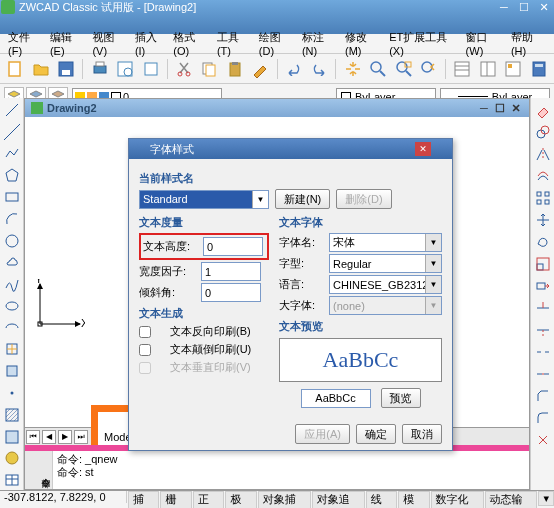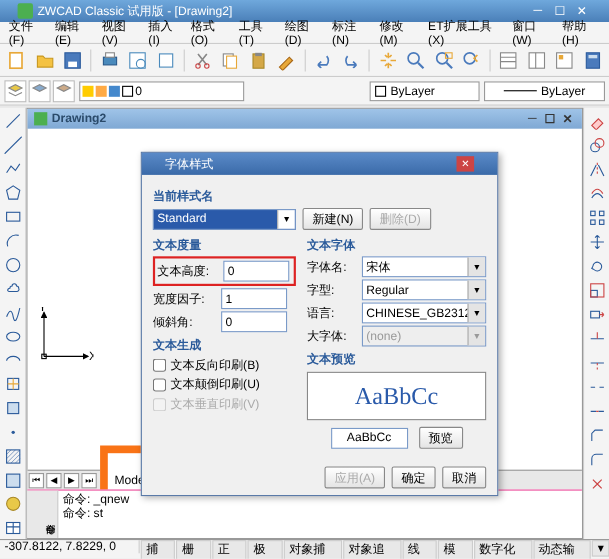--- a/index.html
+++ b/index.html
@@ -1,17 +1,17 @@
 <!DOCTYPE html>
 <html><head>
 <meta charset="utf-8">
 <style>
 *{box-sizing:border-box;margin:0;padding:0;font-family:"Microsoft YaHei",SimSun,sans-serif;font-size:11px}
 body{width:554px;height:508px;background:#e8e8e8;overflow:hidden;position:relative}
-.titlebar{height:20px;background:linear-gradient(#6fa8dc,#4a7fb8);display:flex;align-items:center;padding:0 16px;color:#fff}
+.titlebar{height:34px;background:linear-gradient(#6fa8dc,#4a7fb8);display:flex;align-items:flex-start;padding:0 1px;color:#fff}
 .titlebar .logo{width:14px;height:14px;background:#4caf50;border-radius:2px;margin-right:4px}
 .titlebar .title{flex:1}
 .titlebar .winbtn{width:18px;height:14px;margin-left:2px;display:flex;align-items:center;justify-content:center;cursor:pointer}
 .menubar{height:20px;background:#f4f4f4;display:flex;align-items:center;padding:0 4px;border-bottom:1px solid #ccc}
 .menubar span{padding:2px 4px;cursor:pointer}
 .toolbar{height:30px;background:#f4f4f4;display:flex;align-items:center;padding:2px 4px;border-bottom:1px solid #ccc;gap:3px}
 .tbtn{width:24px;height:24px;display:flex;align-items:center;justify-content:center;border:1px solid transparent;border-radius:2px;cursor:pointer}
 .tsep{width:1px;height:20px;background:#ccc;margin:0 2px}
 .toolbar2{height:26px;background:#f4f4f4;display:flex;align-items:center;padding:2px 4px;border-bottom:1px solid #ccc;gap:4px}
 .layer-icons{display:flex;gap:2px}
@@ -28,21 +28,21 @@
 .canvas-area{flex:1;background:#fff;position:relative;border:1px solid #999}
 .doc-title{position:absolute;top:0;left:0;right:0;height:18px;background:linear-gradient(#9fc4e8,#7fa8d4);display:flex;align-items:center;padding:0 6px;color:#2a4a6a;font-weight:bold}
 .doc-title .di{width:12px;height:12px;background:#4caf50;margin-right:4px}
 .doc-title .dw{margin-left:auto;display:flex;gap:2px}
 .doc-title .dw span{width:14px;height:12px;display:flex;align-items:center;justify-content:center;cursor:pointer;color:#333}
 .axes{position:absolute;left:10px;top:180px}
 .tabstrip{position:absolute;bottom:44px;left:0;display:flex;align-items:center;height:18px;background:#e8e8e8;border-top:1px solid #999;width:100%}
 .tabstrip .tb{width:14px;height:14px;border:1px solid #999;background:#fff;margin:0 1px;display:flex;align-items:center;justify-content:center;font-size:8px;cursor:pointer}
 .tabstrip .tab{padding:19px 6px;background:#d4d4d4;border:7px solid #f97316;margin-left:2px;cursor:pointer}
 .tabstrip .tab.active{background:#fff}
-.cmdwin{position:absolute;bottom:0;left:0;right:0;height:44px;background:#fff;border-top:1px solid #ec4899;display:flex}
+.cmdwin{position:absolute;bottom:0;left:0;right:0;height:44px;background:#fff;border-top:6px solid #ec4899;display:flex}
 .cmdgrip{width:28px;background:#e8e8e8;border-right:1px solid #ccc;writing-mode:vertical-rl;text-align:center;font-size:9px;padding-top:2px}
 .cmdlines{flex:1;padding:2px 4px;font-family:SimSun;line-height:13px}
 .statusbar{position:absolute;bottom:0;left:0;right:0;height:18px;background:#f4f4f4;border-top:1px solid #999;display:flex;align-items:flex-start;font-size:10px}
 .statusbar .coord{width:130px;padding:0 4px;border-right:1px solid #ccc}
 .statusbar .sb{padding:0 4px;border:1px solid #ccc;margin-left:1px;background:#e8e8e8;cursor:pointer}
 
 .dialog{position:absolute;left:128px;top:138px;width:325px;background:#f0f0f0;border:1px solid #5a7aa8;box-shadow:2px 2px 6px rgba(0,0,0,0.3)}
 .dlg-title{height:20px;background:linear-gradient(#5a8ac8,#3a6aa8);color:#fff;display:flex;align-items:center;padding:0 21px}
 .dlg-title .x{margin-left:auto;width:16px;height:14px;background:#c44;color:#fff;display:flex;align-items:center;justify-content:center;cursor:pointer;font-size:9px}
 .dlg-body{padding:8px 10px}
@@ -50,21 +50,21 @@
 .dlg-label{color:#2a5a9a;font-weight:bold;margin-bottom:3px;margin-top:4px}
 .sel{height:19px;border:1px solid #7a9ac8;background:#fff;display:flex;align-items:center;padding:0 3px;position:relative}
 .sel.hl{background:#2a5aaa;color:#fff}
 .sel .dd{position:absolute;right:0;top:0;width:16px;height:100%;background:#e4e4e4;border-left:1px solid #aaa;display:flex;align-items:center;justify-content:center;font-size:8px}
 .inp{height:19px;border:1px solid #7a9ac8;background:#fff;padding:0 3px}
 .btn{height:20px;padding:0 8px;border:1px solid #888;background:linear-gradient(#fff,#e4e4e4);cursor:pointer;border-radius:2px}
 .btn.dis{color:#aaa}
 .redbox{border:2px solid #d22 !important}
 .cols{display:flex;gap:10px}
 .col{flex:1}
-.chk{display:flex;align-items:center;gap:4px;margin-bottom:3px}
+.chk{display:flex;align-items:center;gap:19px;margin-bottom:3px}
 .chk input{width:12px;height:12px}
 .chk.dis{color:#aaa}
 .preview{height:44px;border:1px solid #888;background:#fff;display:flex;align-items:center;justify-content:center;font-family:serif;font-size:22px;color:#2a5aaa;margin-top:4px}
 .dlg-foot{display:flex;justify-content:flex-end;gap:6px;padding:6px 10px}
 svg{display:block}
 </style>
 </head>
 <body>
 
 <div class="titlebar">

